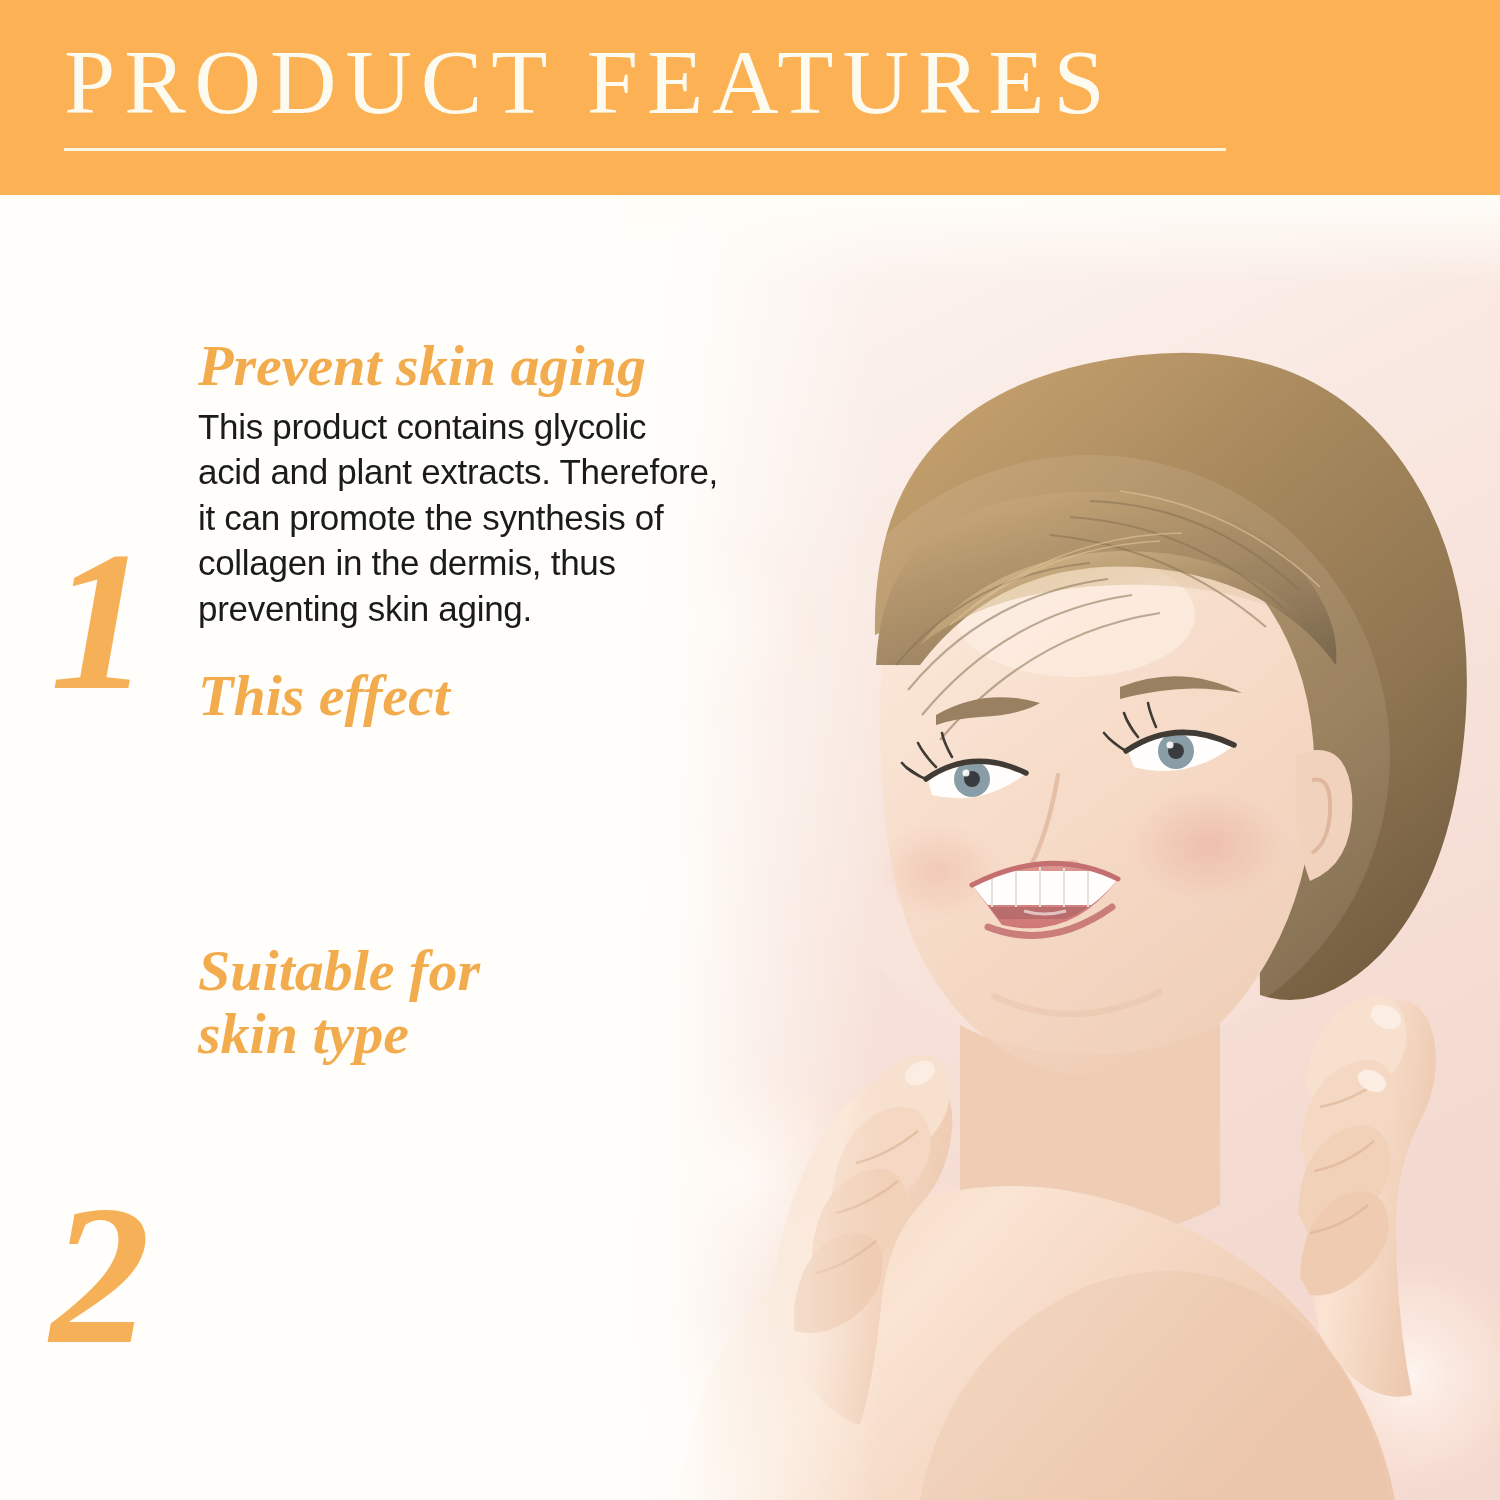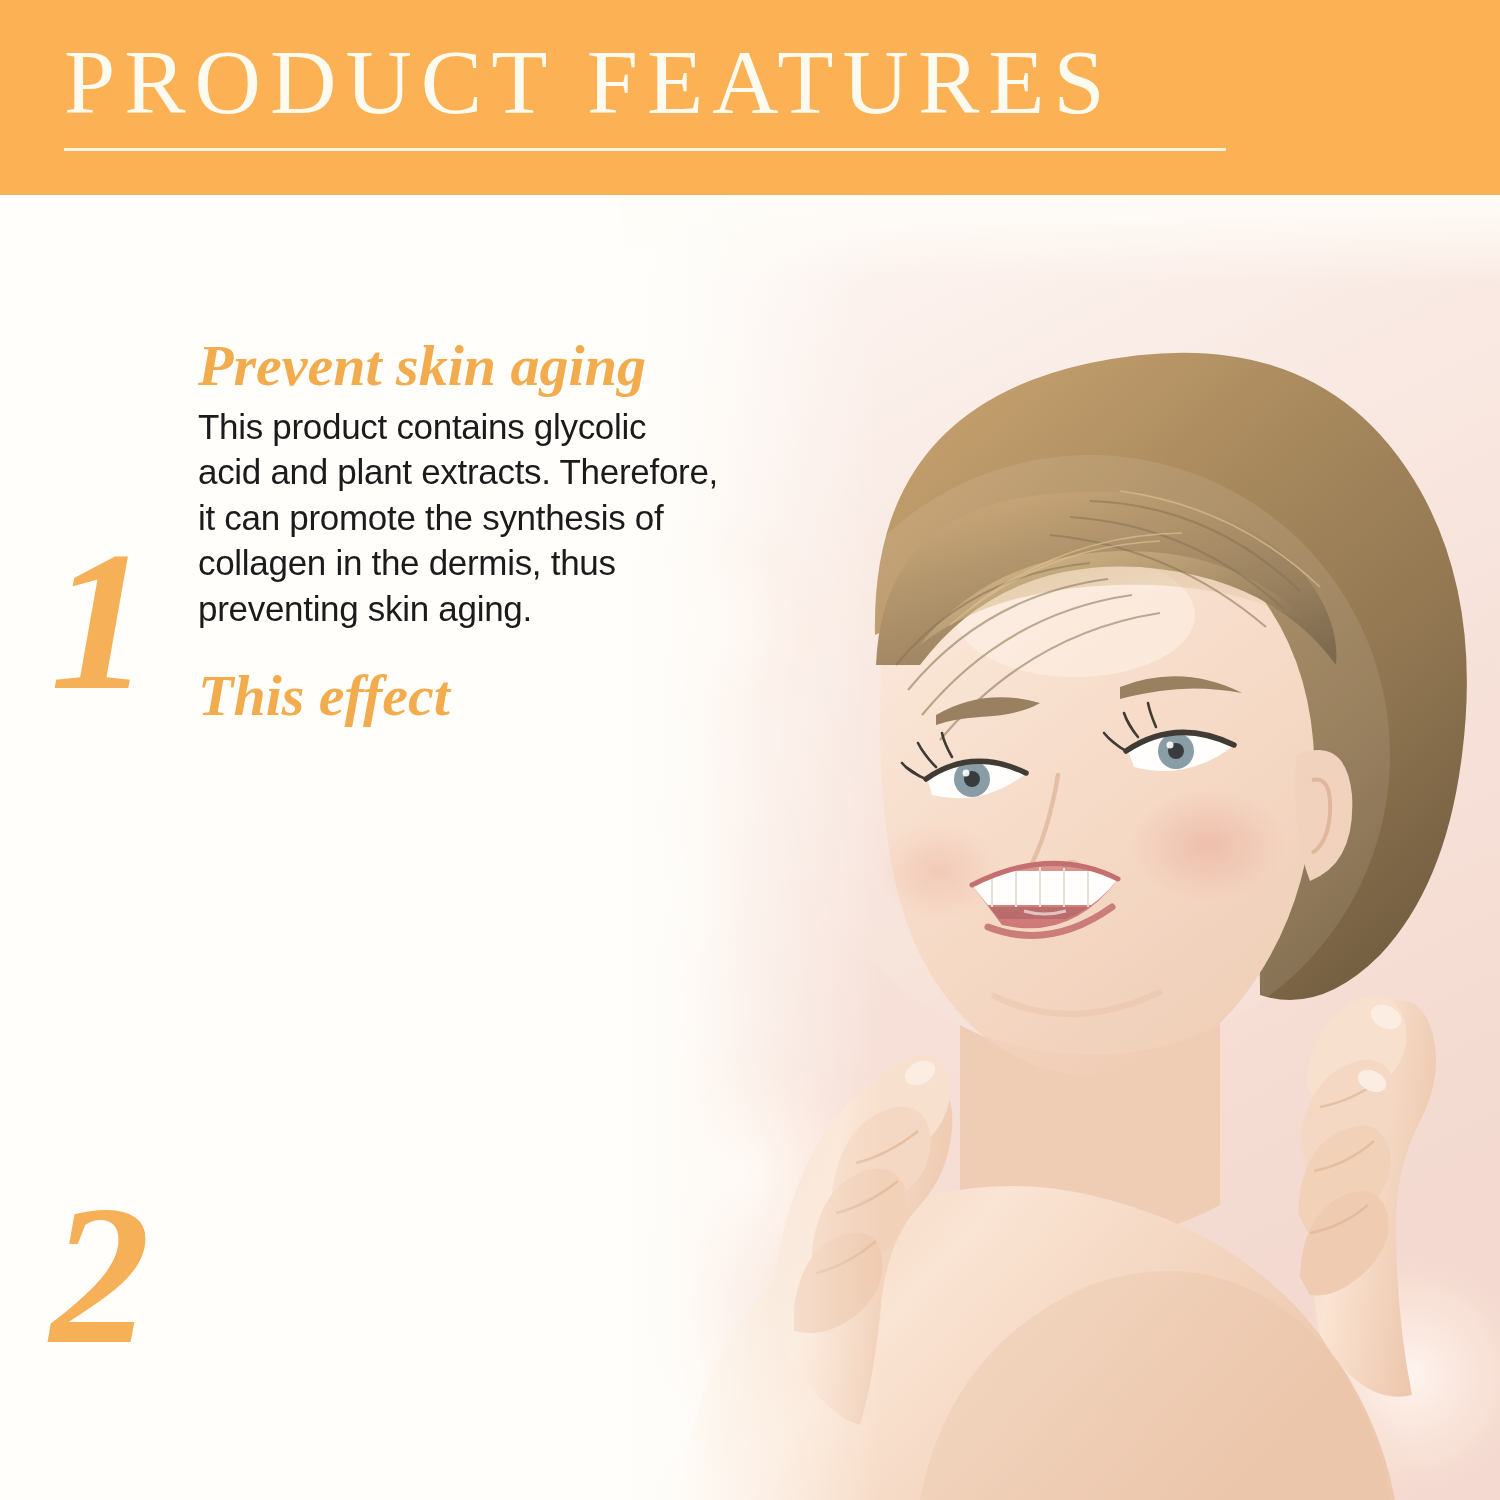--- a/index.html
+++ b/index.html
@@ -347,18 +347,20 @@
     <div class="feature" id="feature-2">
       <div class="feature-num">2</div>
       <div class="feature-body">
         <div class="feature-title">This effect</div>
       </div>
     </div>
 
     <div class="feature" id="feature-3">
 
       <div class="feature-body">
+        <div class="feature-title">Suitable for
+skin type</div>
       </div>
     </div>
 
   </div>
 
 </div>
 
 </body></html>

